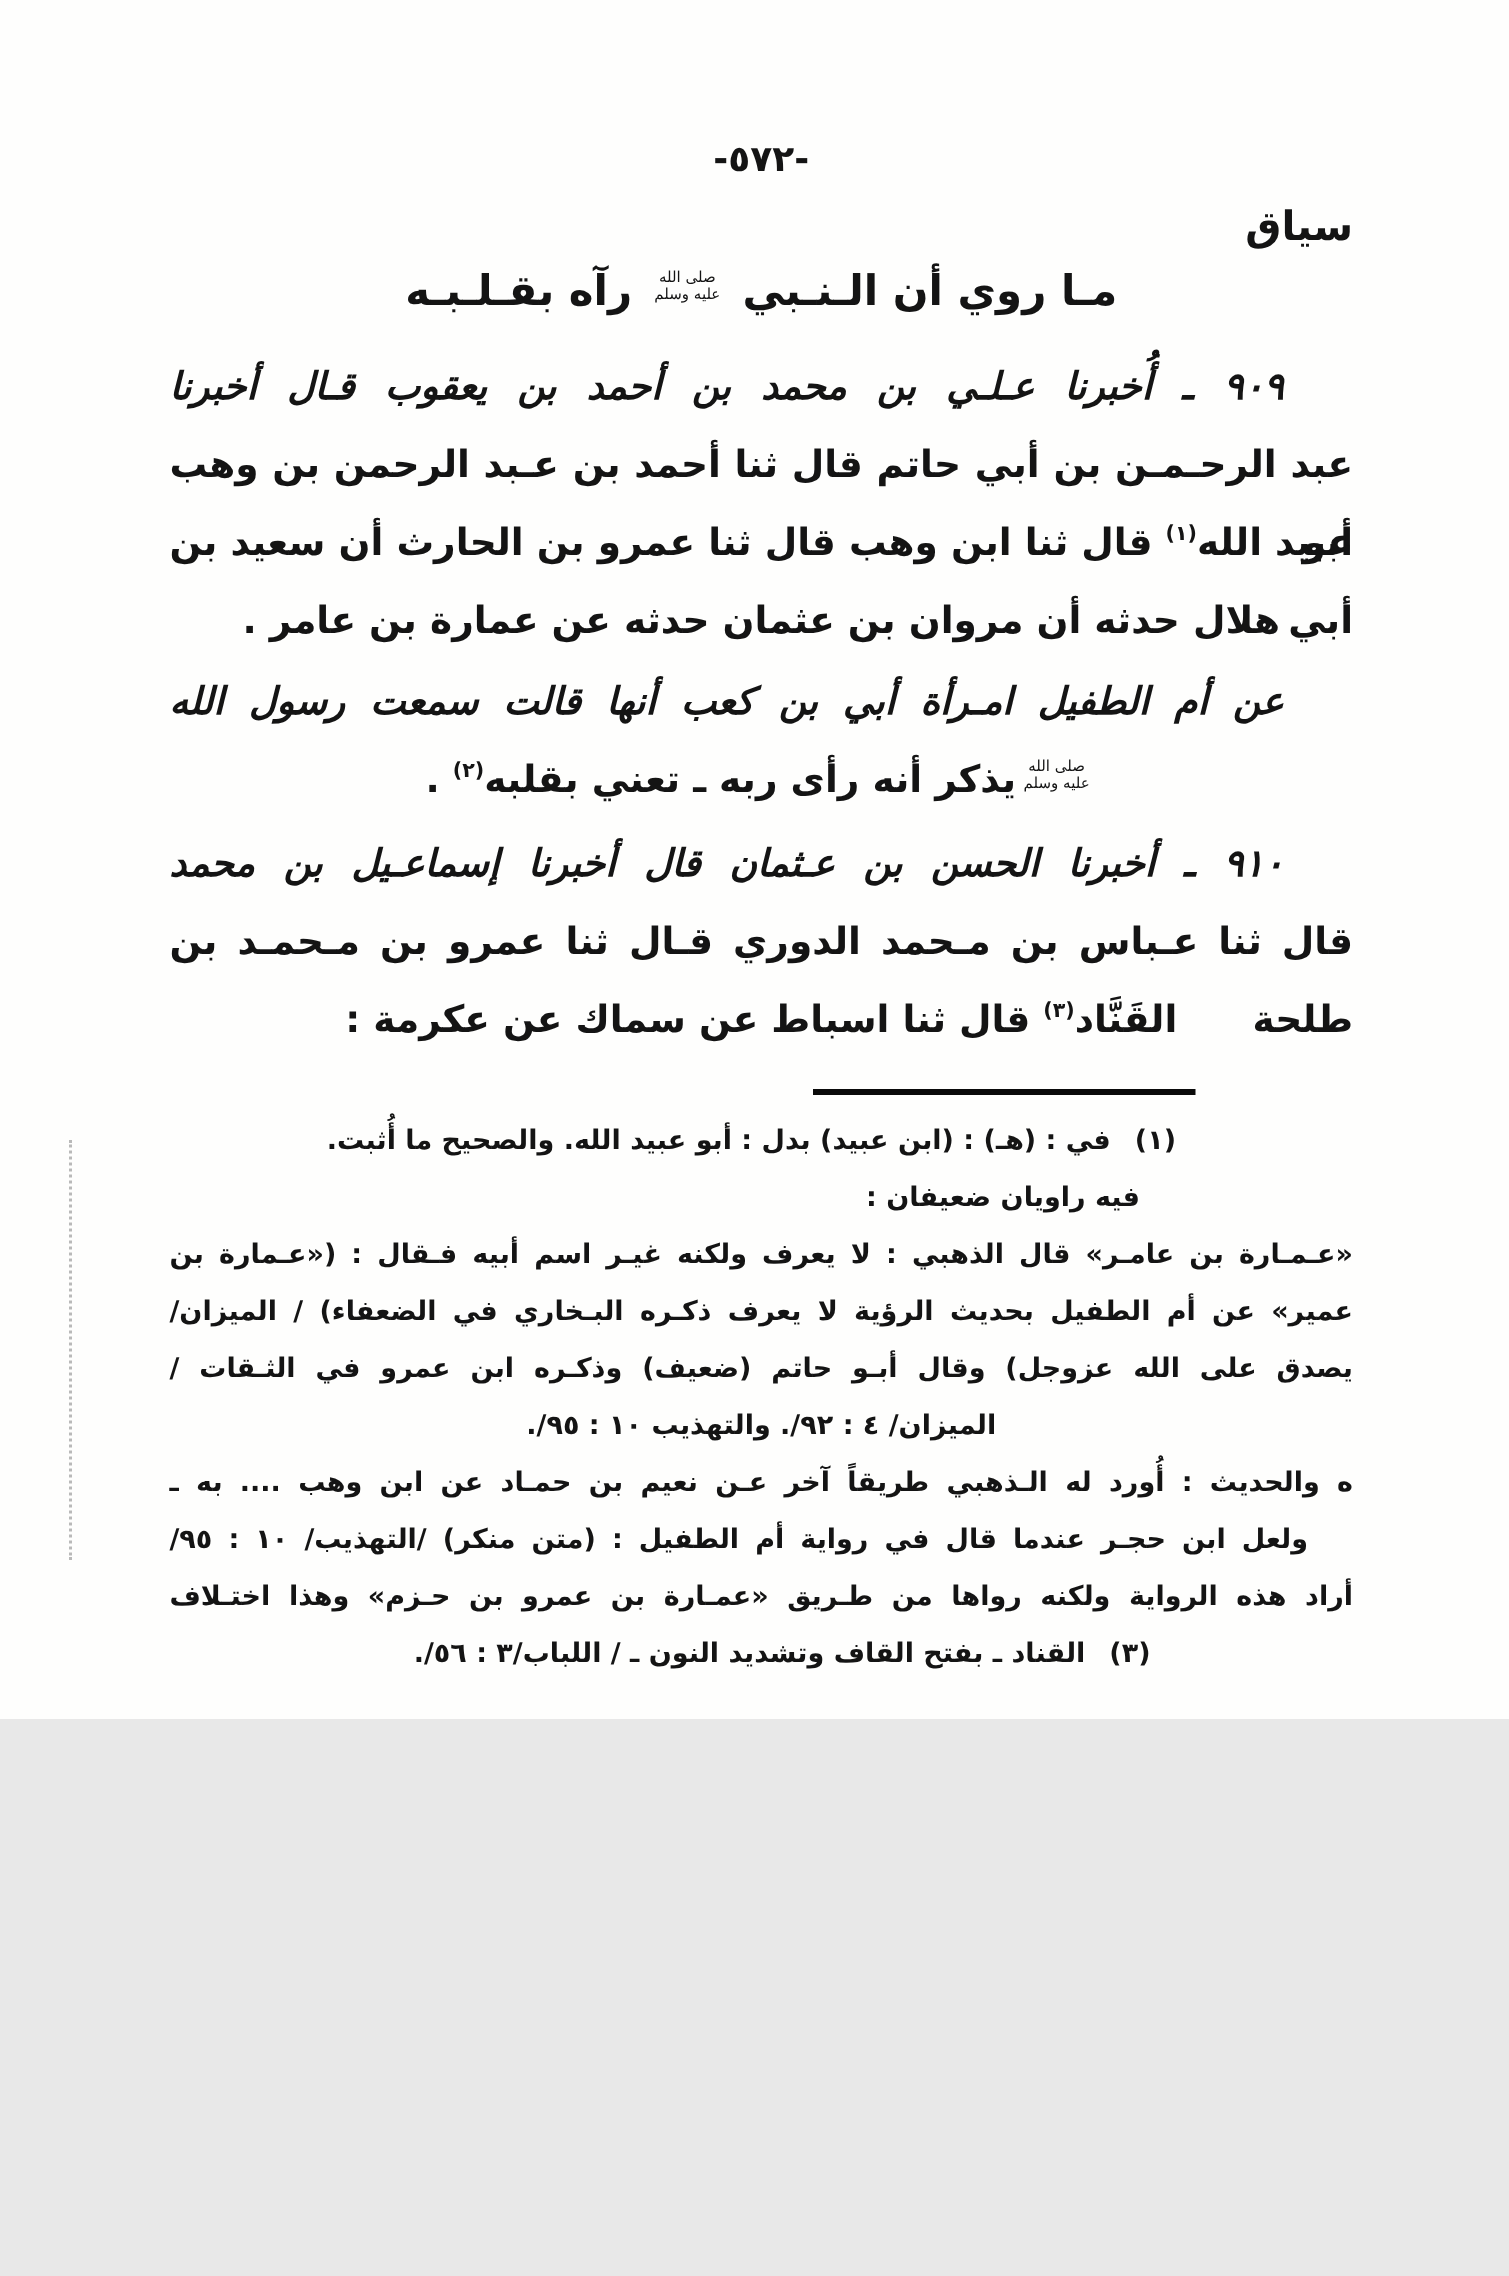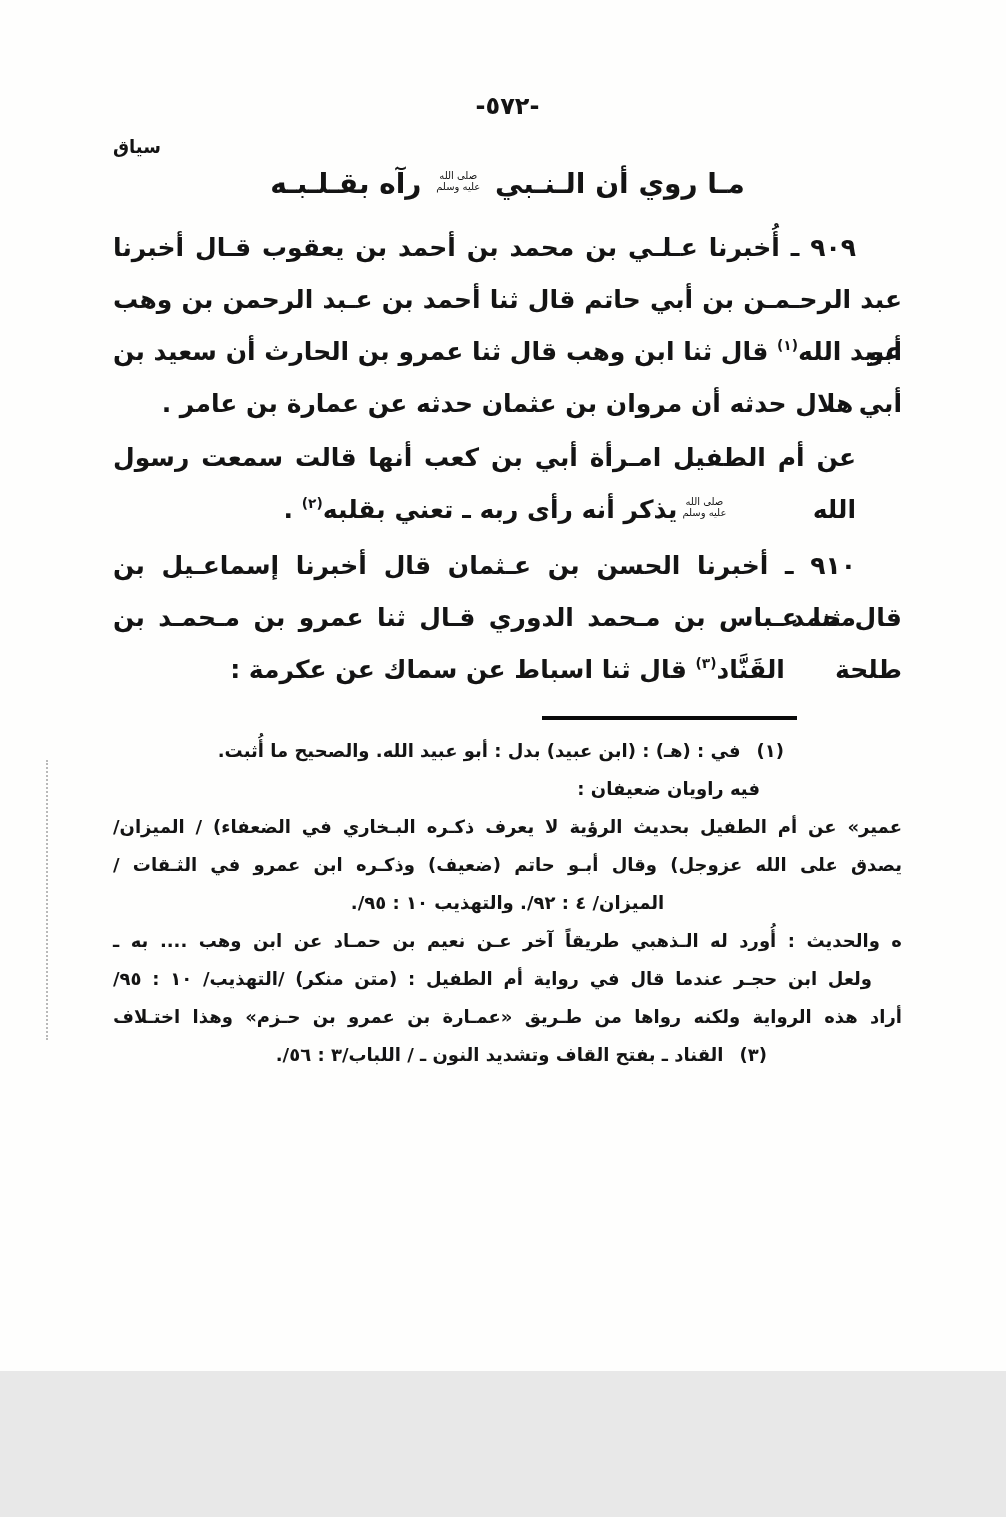--- a/index.html
+++ b/index.html
@@ -1,29 +1,29 @@
 <!DOCTYPE html>
 <html lang="ar" dir="rtl"><head>
 <meta charset="utf-8">
 <style>
   html,body{margin:0;padding:0;background:#e8e8e8;}
   .page{
-    position:relative;width:1006px;height:1371px;background:#fefefd;
+    position:relative;width:1006px;height:1146px;background:#fefefd;
     font-family:"DejaVu Sans",sans-serif;color:#141414;overflow:hidden;
     margin:0 auto;direction:rtl;
   }
   .content{position:absolute;top:0;right:0;left:0;padding:92px 104px 0 113px;}
   .pageno{text-align:center;font-size:24px;font-weight:700;letter-spacing:2px;}
-  .title{margin-top:16px;text-align:left;font-size:18px;font-weight:700;}
+  .title{margin-top:16px;text-align:right;font-size:27px;font-weight:700;}
   .subtitle{margin-top:10px;text-align:center;font-size:28px;font-weight:700;}
   .bodytxt{margin-top:22px;font-size:25px;font-weight:700;}
   .bline{height:52px;line-height:52px;}
   .j{text-align:justify;text-align-last:justify;}
   .c{text-align:center;text-align-last:center;}
-  .indent{padding-right:46px;}
+  .indent{padding-right:46px;font-style:italic;}
   sup{font-size:0.55em;line-height:0;position:relative;top:-1px;font-weight:700;}
   .saw{
     display:inline-flex;flex-direction:column;align-items:center;justify-content:center;
     font-size:10px;line-height:1.1;font-weight:400;vertical-align:middle;
     margin:0 5px;transform:translateY(-4px);
   }
   .fnsep{width:255px;height:4px;background:#0a0a0a;margin:20px 105px 12px 0;}
   .fn{font-size:18px;font-weight:700;line-height:38px;}
   .fline{height:38px;line-height:38px;}
   .r{text-align:right;}
@@ -77,20 +77,21 @@
       <div class="bline j indent">٩١٠ ـ أخبرنا الحسن بن عـثمان قال أخبرنا إسماعـيل بن محمد</div>
       <div class="bline j">قال ثنا عـباس بن مـحمد الدوري قـال ثنا عمرو بن مـحمـد بن طلحة</div>
       <div class="bline c"><span>القَنَّاد</span><sup>(٣)</sup><span> قال ثنا اسباط عن سماك عن عكرمة :</span></div>
     </div>
 
     <div class="fnsep"></div>
 
     <div class="fn">
       <div class="fline r pr118"><span class="fn-marker">(١)</span><span>في : (هـ) : (ابن عبيد) بدل : أبو عبيد الله. والصحيح ما أُثبت.</span></div>
       <div class="fline r pr142">فيه راويان ضعيفان :</div>
+      <div class="fline j">«عـمـارة بن عامـر» قال الذهبي : لا يعرف ولكنه غيـر اسم أبيه فـقال : («عـمارة بن</div>
       <div class="fline j">عمير» عن أم الطفيل بحديث الرؤية لا يعرف ذكـره البـخاري في الضعفاء) / الميزان/</div>
       <div class="fline j">يصدق على الله عزوجل) وقال أبـو حاتم (ضعيف) وذكـره ابن عمرو في الثـقات /</div>
       <div class="fline c">الميزان/ ٤ : ٩٢/. والتهذيب ١٠ : ٩٥/.</div>
       <div class="fline j">ه والحديث : أُورد له الـذهبي طريقاً آخر عـن نعيم بن حمـاد عن ابن وهب .... به ـ</div>
       <div class="fline j pr30">ولعل ابن حجـر عندما قال في رواية أم الطفيل : (متن منكر) /التهذيب/ ١٠ : ٩٥/</div>
       <div class="fline j">أراد هذه الرواية ولكنه رواها من طـريق «عمـارة بن عمرو بن حـزم» وهذا اختـلاف</div>
       <div class="fline r pr135"><span class="fn-marker">(٣)</span><span>القناد ـ بفتح القاف  وتشديد النون ـ / اللباب/٣ : ٥٦/.</span></div>
     </div>
 
   </div>

